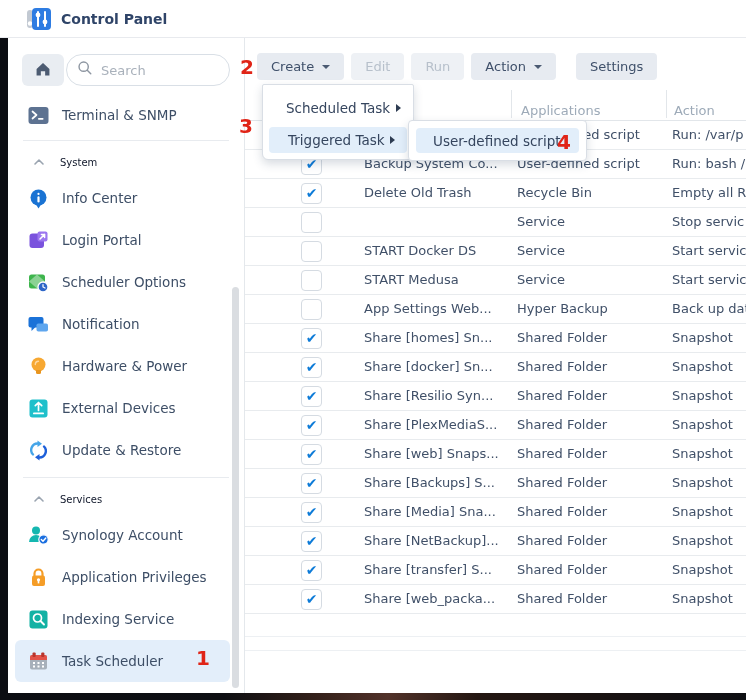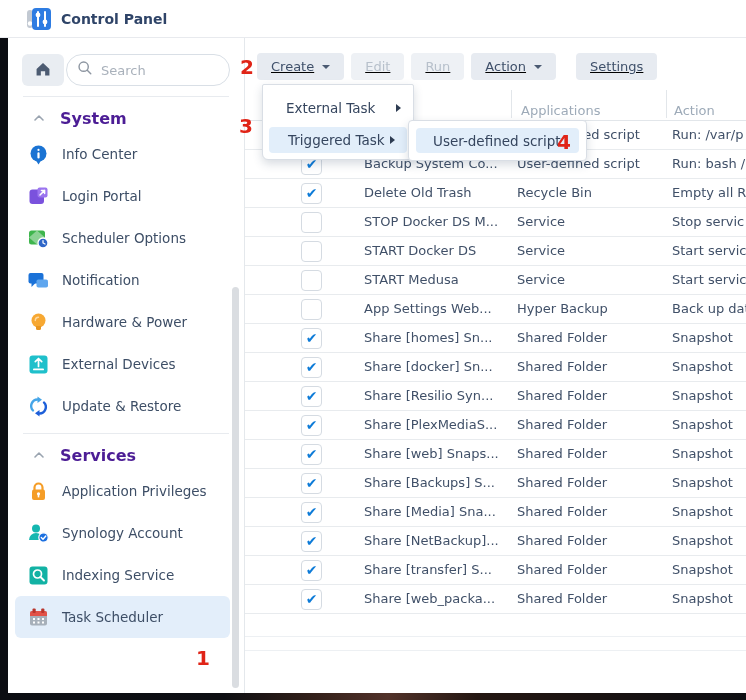--- a/index.html
+++ b/index.html
@@ -26,25 +26,25 @@
   .nav{margin-top:10px;}
   .nav-item{height:42px;display:flex;align-items:center;gap:13px;padding-left:20px;cursor:pointer;position:relative;}
   .nav-item.top{height:38px;}
   .nav-icon{width:21px;height:21px;flex:0 0 auto;display:inline-block;}
   .nav-icon svg{width:21px;height:21px;display:block;}
   .nav-label{font-size:13.5px;color:#3d4e66;white-space:nowrap;}
   .nav-item.selected{background:#e3eefa;border-radius:6px;margin:0 14px 0 7px;padding-left:13px;}
   .nav-divider{border-bottom:1px solid #e8ebef;margin:6px 15px 6px 15px;}
   .nav-section{height:30px;display:flex;align-items:center;gap:14px;padding-left:24px;cursor:pointer;}
   .chev svg{width:14px;height:14px;display:block;}
-  .section-label{font-size:16px;font-weight:bold;color:#4c1d95;}
+  .section-label{font-size:10px;font-weight:normal;color:#0f172a;}
   .sb-thumb{position:absolute;width:7px;border-radius:4px;background:#dadde1;right:5px;top:249px;height:401px;}
   
   .main{flex:1;position:relative;overflow:hidden;background:#fff;}
-  .toolbar{position:absolute;left:12px;top:15px;display:flex;gap:7px;text-decoration:underline;}
+  .toolbar{position:absolute;left:12px;top:15px;display:flex;gap:7px;}
   .tb-btn{height:27px;padding:0 14px;background:#e7ebf1;border:none;border-radius:4px;font-size:13px;color:#3f506a;font-family:inherit;display:flex;align-items:center;cursor:pointer;}
   .tb-btn.disabled{background:#eef1f5;color:#b7c0cb;cursor:default;}
   .tb-btn.gap{margin-left:13px;}
   .caret{width:0;height:0;border-top:4px solid #4b5a72;border-left:4px solid transparent;border-right:4px solid transparent;margin-left:8px;}
   .thead{position:absolute;left:0;top:50px;width:100%;height:33px;border-bottom:1px solid #e2e6ea;}
   .th{position:absolute;top:6px;line-height:33px;font-size:13px;color:#9daab8;white-space:nowrap;}
   .th-apps{left:276px;} .th-action{left:429px;}
   .hsep{position:absolute;top:2px;bottom:2px;width:1px;background:#e2e6ea;}
   .sep1{left:266px;} .sep2{left:421px;}
   .rows{position:absolute;left:0;top:83px;width:100%;}
@@ -103,20 +103,30 @@
         </button>
         <div class="search-box">
           <span><svg viewBox="0 0 18 18">
                 <circle cx="7.5" cy="7.5" r="5.2" stroke="#8d96a1" stroke-width="1.6" fill="none"></circle>
                 <path d="M11.5 11.5 L15.5 15.5" stroke="#8d96a1" stroke-width="1.6" stroke-linecap="round"></path>
               </svg></span>
           <input class="search-input" placeholder="Search" style="">
         </div>
       </div>
       <div class="nav" id="nav">
+          <div class="nav-item top">
+            <span class="nav-icon">
+              <svg viewBox="0 0 21 21">
+                <rect x="0.5" y="2" width="20" height="17" rx="3" fill="#5d7291"></rect>
+                <path d="M4.5 6.5 L8.5 10 L4.5 13.5" stroke="#fff" stroke-width="1.7" fill="none" stroke-linecap="round" stroke-linejoin="round"></path>
+                <rect x="10" y="13" width="5.5" height="1.7" rx="0.8" fill="#fff"></rect>
+              </svg>
+            </span>
+            <span class="nav-label">Terminal &amp; SNMP</span>
+          </div>
           <div class="nav-divider"></div>
           <div class="nav-section">
             <span class="chev">
               <svg viewBox="0 0 14 14">
                 <path d="M3 9 L7 5 L11 9" stroke="#9aa4b0" stroke-width="1.6" fill="none" stroke-linecap="round" stroke-linejoin="round"></path>
               </svg>
             </span>
             <span class="section-label">System</span>
           </div>
           <div class="nav-item">
@@ -197,38 +207,38 @@
             <span class="chev">
               <svg viewBox="0 0 14 14">
                 <path d="M3 9 L7 5 L11 9" stroke="#9aa4b0" stroke-width="1.6" fill="none" stroke-linecap="round" stroke-linejoin="round"></path>
               </svg>
             </span>
             <span class="section-label">Services</span>
           </div>
           <div class="nav-item">
             <span class="nav-icon">
               <svg viewBox="0 0 21 21">
+                <circle cx="8" cy="5.5" r="4" fill="#15b7b0"></circle>
+                <path d="M1 17 a7 7 0 0 1 14 0 Z" fill="#15b7b0"></path>
+                <circle cx="15.5" cy="14.5" r="4.7" fill="#1b6fe0" stroke="#fff" stroke-width="1.2"></circle>
+                <path d="M13.3 14.5 L15 16.2 L17.8 13" stroke="#fff" stroke-width="1.4" fill="none" stroke-linecap="round" stroke-linejoin="round"></path>
+              </svg>
+            </span>
+            <span class="nav-label">Synology Account</span>
+          </div>
+          <div class="nav-item">
+            <span class="nav-icon">
+              <svg viewBox="0 0 21 21">
                 <path d="M6.5 9 V6.5 a4 4 0 0 1 8 0 V9" stroke="#f59d27" stroke-width="2.2" fill="none"></path>
                 <rect x="4" y="8.5" width="13" height="10.5" rx="2" fill="#f59d27"></rect>
                 <circle cx="10.5" cy="12.8" r="1.6" fill="#fff"></circle>
                 <rect x="9.7" y="13.4" width="1.6" height="3" fill="#fff"></rect>
               </svg>
             </span>
             <span class="nav-label">Application Privileges</span>
-          </div>
-          <div class="nav-item">
-            <span class="nav-icon">
-              <svg viewBox="0 0 21 21">
-                <circle cx="8" cy="5.5" r="4" fill="#15b7b0"></circle>
-                <path d="M1 17 a7 7 0 0 1 14 0 Z" fill="#15b7b0"></path>
-                <circle cx="15.5" cy="14.5" r="4.7" fill="#1b6fe0" stroke="#fff" stroke-width="1.2"></circle>
-                <path d="M13.3 14.5 L15 16.2 L17.8 13" stroke="#fff" stroke-width="1.4" fill="none" stroke-linecap="round" stroke-linejoin="round"></path>
-              </svg>
-            </span>
-            <span class="nav-label">Synology Account</span>
           </div>
           <div class="nav-item">
             <span class="nav-icon">
               <svg viewBox="0 0 21 21">
                 <rect x="1.5" y="1.5" width="18" height="18" rx="3" fill="#12b2a4"></rect>
                 <circle cx="9.5" cy="9" r="4" stroke="#fff" stroke-width="1.7" fill="none"></circle>
                 <path d="M12.5 12 L16 15.5" stroke="#fff" stroke-width="1.9" stroke-linecap="round"></path>
               </svg>
             </span>
             <span class="nav-label">Indexing Service</span>
@@ -297,21 +307,20 @@
             <span class="cell c-action">Run: bash /</span>
           </div>
           <div class="trow">
             <span class="cb on">✔</span>
             <span class="cell c-name">Delete Old Trash</span>
             <span class="cell c-app">Recycle Bin</span>
             <span class="cell c-action">Empty all R</span>
           </div>
           <div class="trow">
             <span class="cb"></span>
-            <span class="cell c-name">STOP Docker DS M...</span>
             <span class="cell c-app">Service</span>
             <span class="cell c-action">Stop servic</span>
           </div>
           <div class="trow">
             <span class="cb"></span>
             <span class="cell c-name">START Docker DS</span>
             <span class="cell c-app">Service</span>
             <span class="cell c-action">Start servic</span>
           </div>
           <div class="trow">
@@ -388,21 +397,21 @@
           </div>
           <div class="empty-line el1"></div>
           <div class="empty-line el2"></div>
         </div>
     </div>
 
   </div>
 
   <div class="menu-main" id="menu-main">
       <div class="menu-item">
-        <span>External Task</span>
+        <span>Scheduled Task</span>
         <span class="marrow"></span>
       </div>
       <div class="menu-item hl">
         <span>Triggered Task</span>
         <span class="marrow"></span>
       </div>
     </div>
   <div class="menu-sub" id="menu-sub">
       <div class="sub-item">
         <span>User-defined script</span>

